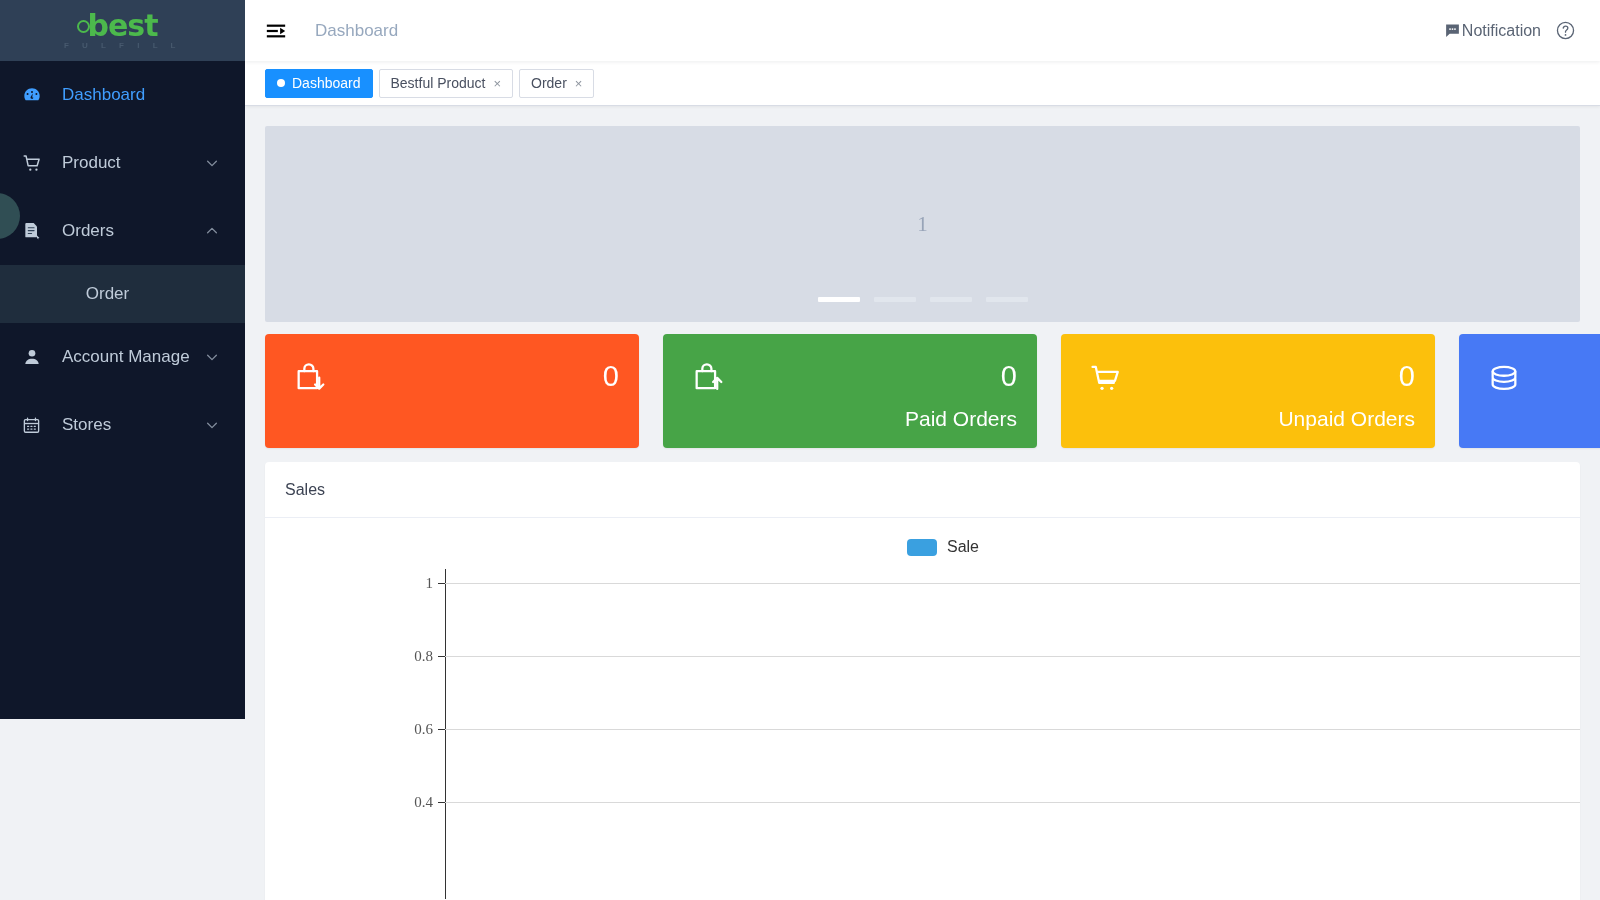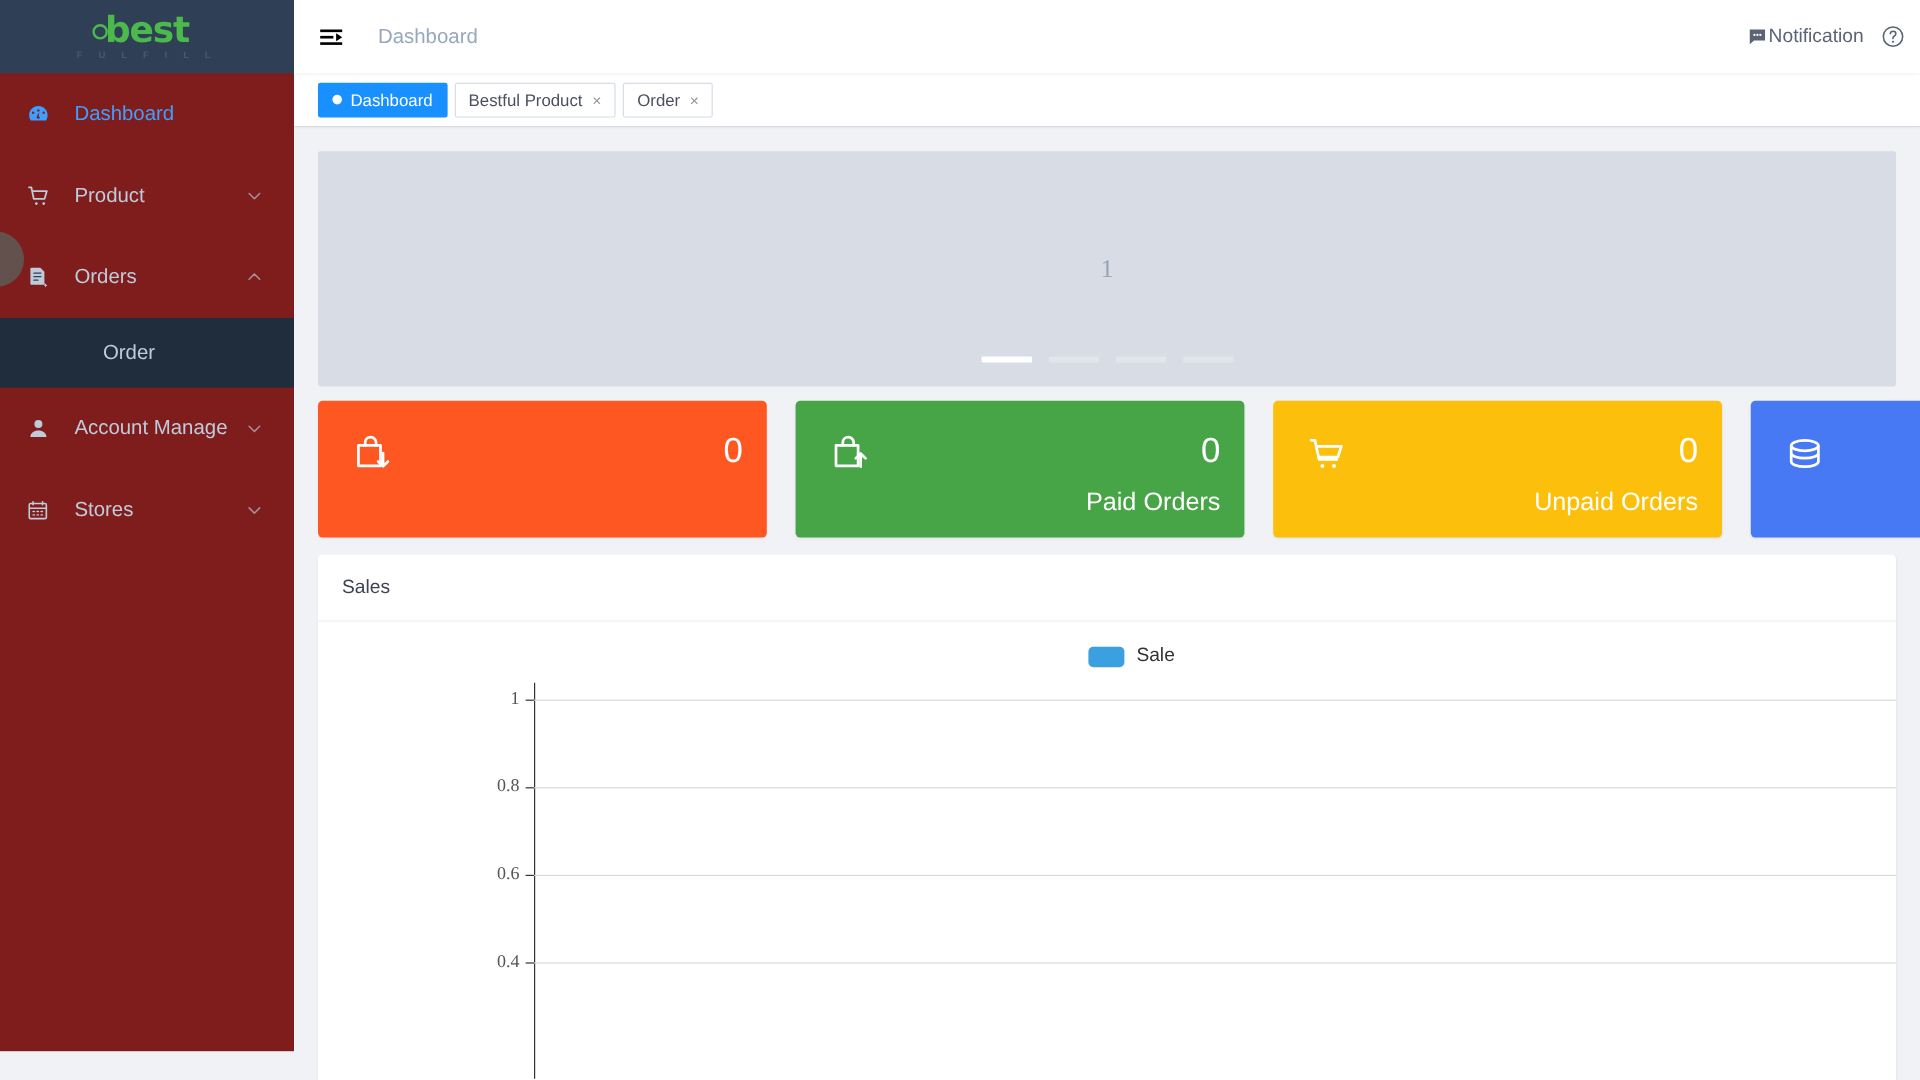--- a/index.html
+++ b/index.html
@@ -6,22 +6,22 @@
   html, body {
     width: 1600px; height: 900px;
     overflow: hidden;
     font-family: "Liberation Sans", sans-serif;
     background: #f0f2f5;
   }
   .app { display: flex; width: 1600px; height: 900px; position: relative; }
 
   
   .sidebar {
-    width: 245px; flex: 0 0 245px; height: 876px;
-    background: #7f1d1d;
+    width: 245px; flex: 0 0 245px; height: 719px;
+    background: #0f172a;
     position: relative; overflow: hidden;
   }
   .logo-box {
     height: 61px; display: flex; align-items: center; justify-content: center;
     background: #2f4056;
   }
   .logo { position: relative; text-align: center; line-height: 1; }
   .logo-main {
     font-size: 30px; font-weight: 700; color: #4cb94c;
     letter-spacing: -1px; line-height: 1;
@@ -67,21 +67,21 @@
   .main { flex: 1; height: 900px; position: relative; background: #f0f2f5; overflow: hidden;}
   .navbar {
     height: 61px; background: #fff; display: flex; align-items: center;
     box-shadow: 0 1px 4px rgba(0,21,41,.08);
     position: relative; z-index: 5;
   }
   .hamburger { margin-left: 20px; cursor: pointer; display: flex; align-items: center;}
   .breadcrumb { margin-left: 28px; color: #97a8be; font-size: 17px; }
   .navbar-right {
     margin-left: auto; display: flex; align-items: center; gap: 14px;
-    padding-right: 12px; color: #5a6474;
+    padding-right: 24px; color: #5a6474;
   }
   .notif { display: flex; align-items: center; font-size: 16px; color: #5a6474; cursor:pointer;}
   .notif .nicon { display:flex; align-items:center; margin-right: 1px; }
   .help-icon { display:flex; align-items:center; cursor:pointer;}
 
   .tabs-bar {
     height: 45px; background: #fff; border-bottom: 1px solid #d8dce5;
     box-shadow: 0 1px 3px 0 rgba(0,0,0,.06);
     display: flex; align-items: center; padding-left: 20px; gap: 6px;
   }

